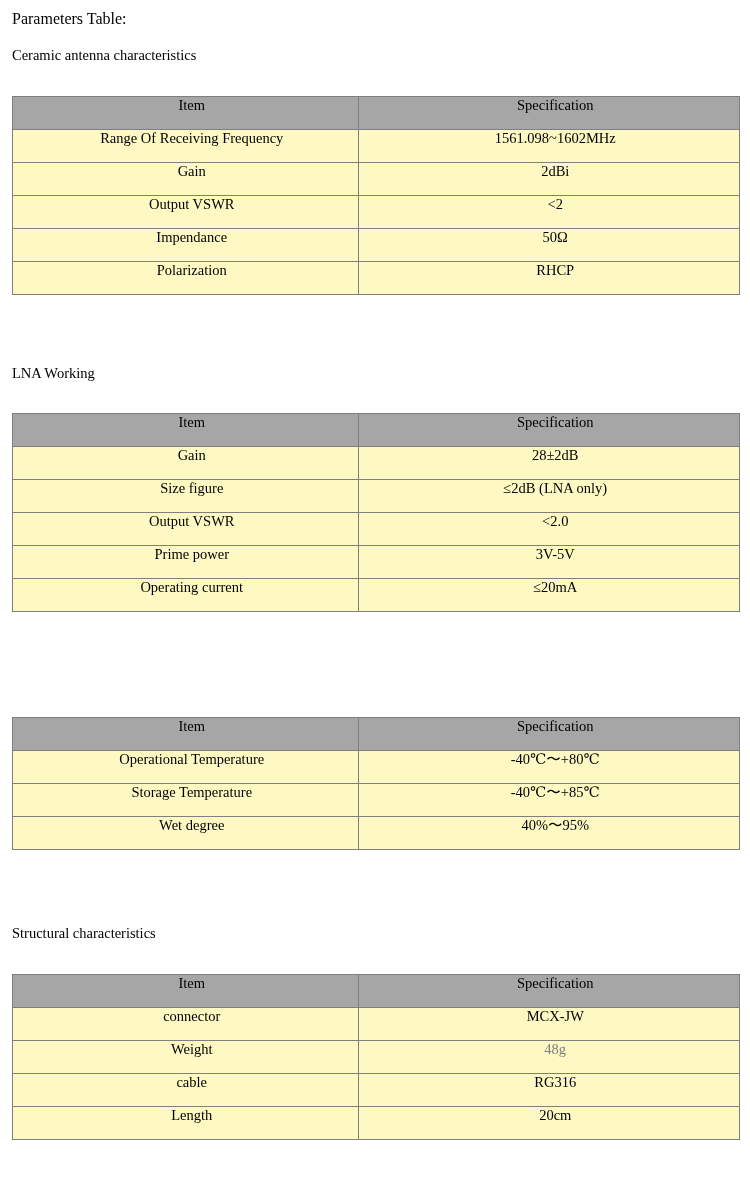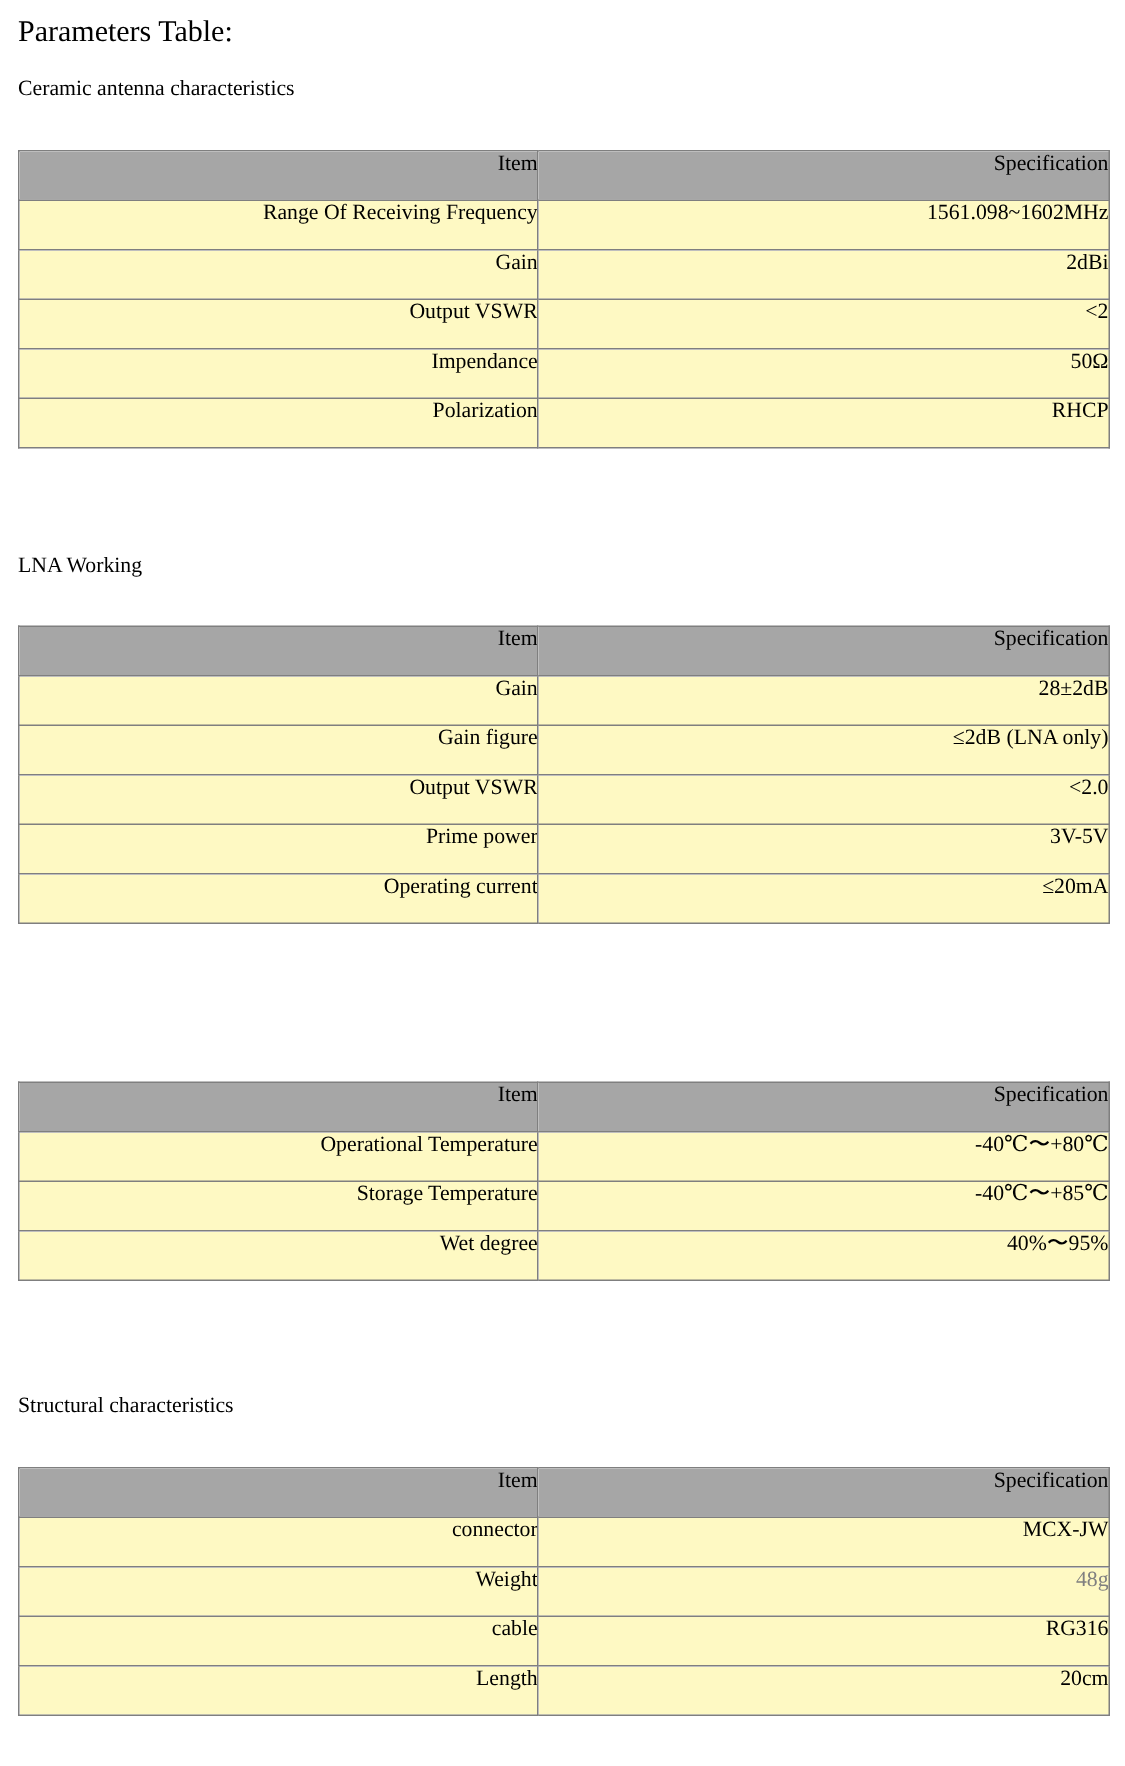--- a/index.html
+++ b/index.html
@@ -14,21 +14,21 @@
     color: #000000;
     position: relative;
     overflow: hidden;
   }
   .page {
     padding: 0;
     width: 750px;
     box-sizing: border-box;
   }
   .intro-title {
-    font-size: 20px;
+    font-size: 16px;
     line-height: 1;
     color: #000;
     margin: 0;
     padding: 11px 12px 0 12px;
   }
   .section-heading {
     font-size: 14.5px;
     line-height: 1;
     color: #000;
     margin: 0;
@@ -44,21 +44,21 @@
     margin: 0 0 0 12px;
     border: 1px solid #7f7f7f;
   }
   .spec-table col.c-item { width: 346px; }
   .spec-table col.c-spec { width: 380px; }
   .spec-table th,
   .spec-table td {
     border: 1px solid #7f7f7f;
     font-size: 14.5px;
     font-weight: normal;
-    text-align: right;
+    text-align: center;
     vertical-align: middle;
     height: 33px;
     padding: 0 0 14px 12px;
     box-sizing: border-box;
     line-height: 1.1;
     white-space: nowrap;
     overflow: hidden;
   }
   .spec-table thead th {
     background: #a6a6a6;
@@ -140,21 +140,21 @@
         <th>Item</th>
         <th>Specification</th>
       </tr>
     </thead>
     <tbody>
       <tr>
         <td>Gain</td>
         <td>28±2dB</td>
       </tr>
       <tr>
-        <td>Gain figure</td>
+        <td>Size figure</td>
         <td>≤2dB (LNA only)</td>
       </tr>
       <tr>
         <td>Output VSWR</td>
         <td>&lt;2.0</td>
       </tr>
       <tr>
         <td>Prime power</td>
         <td>3V-5V</td>
       </tr>

